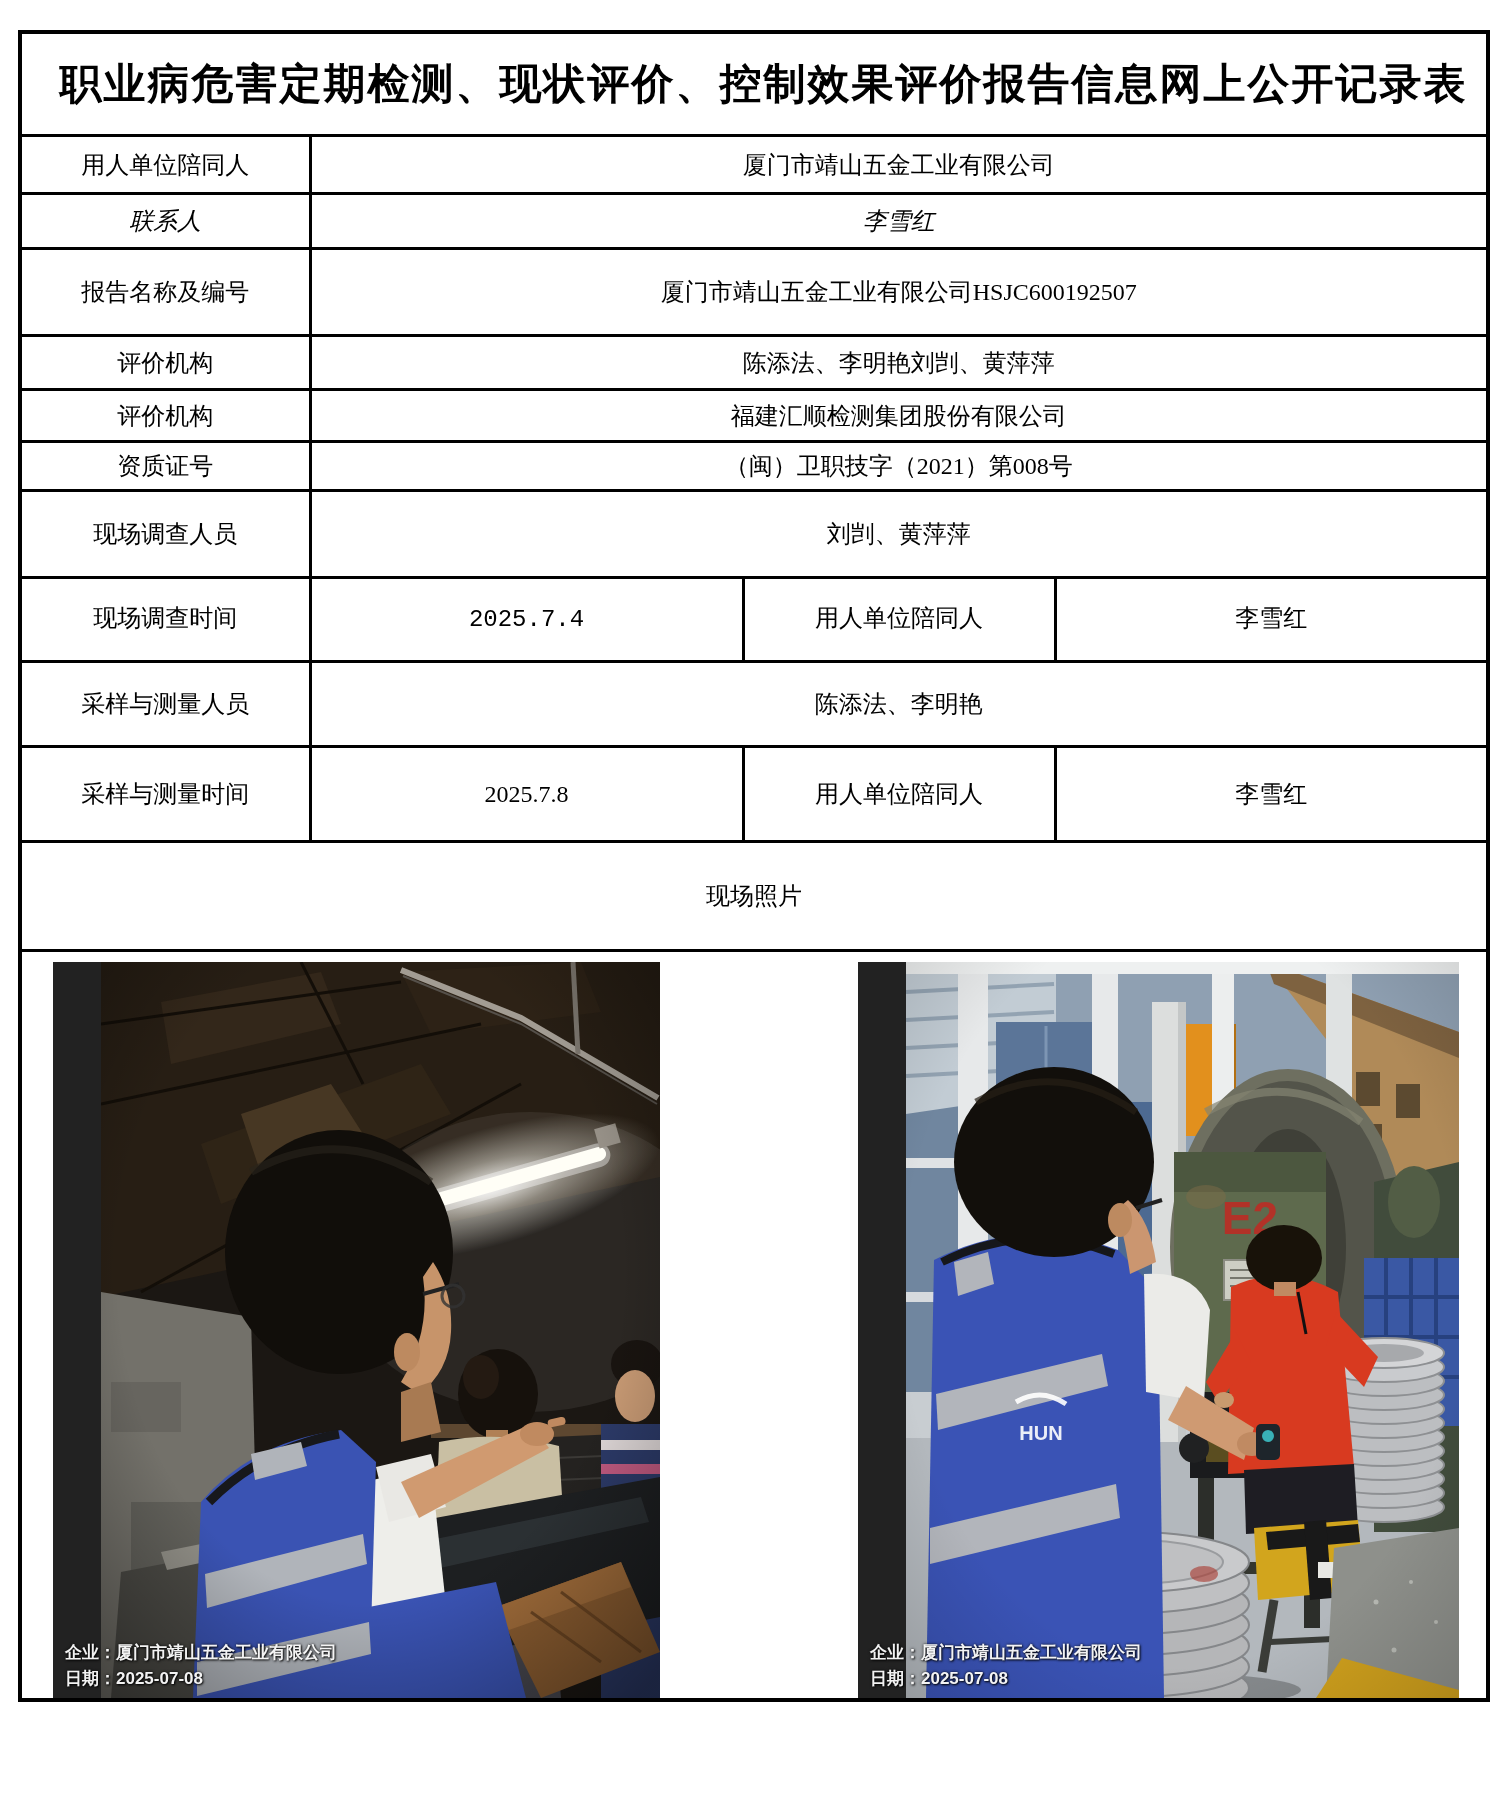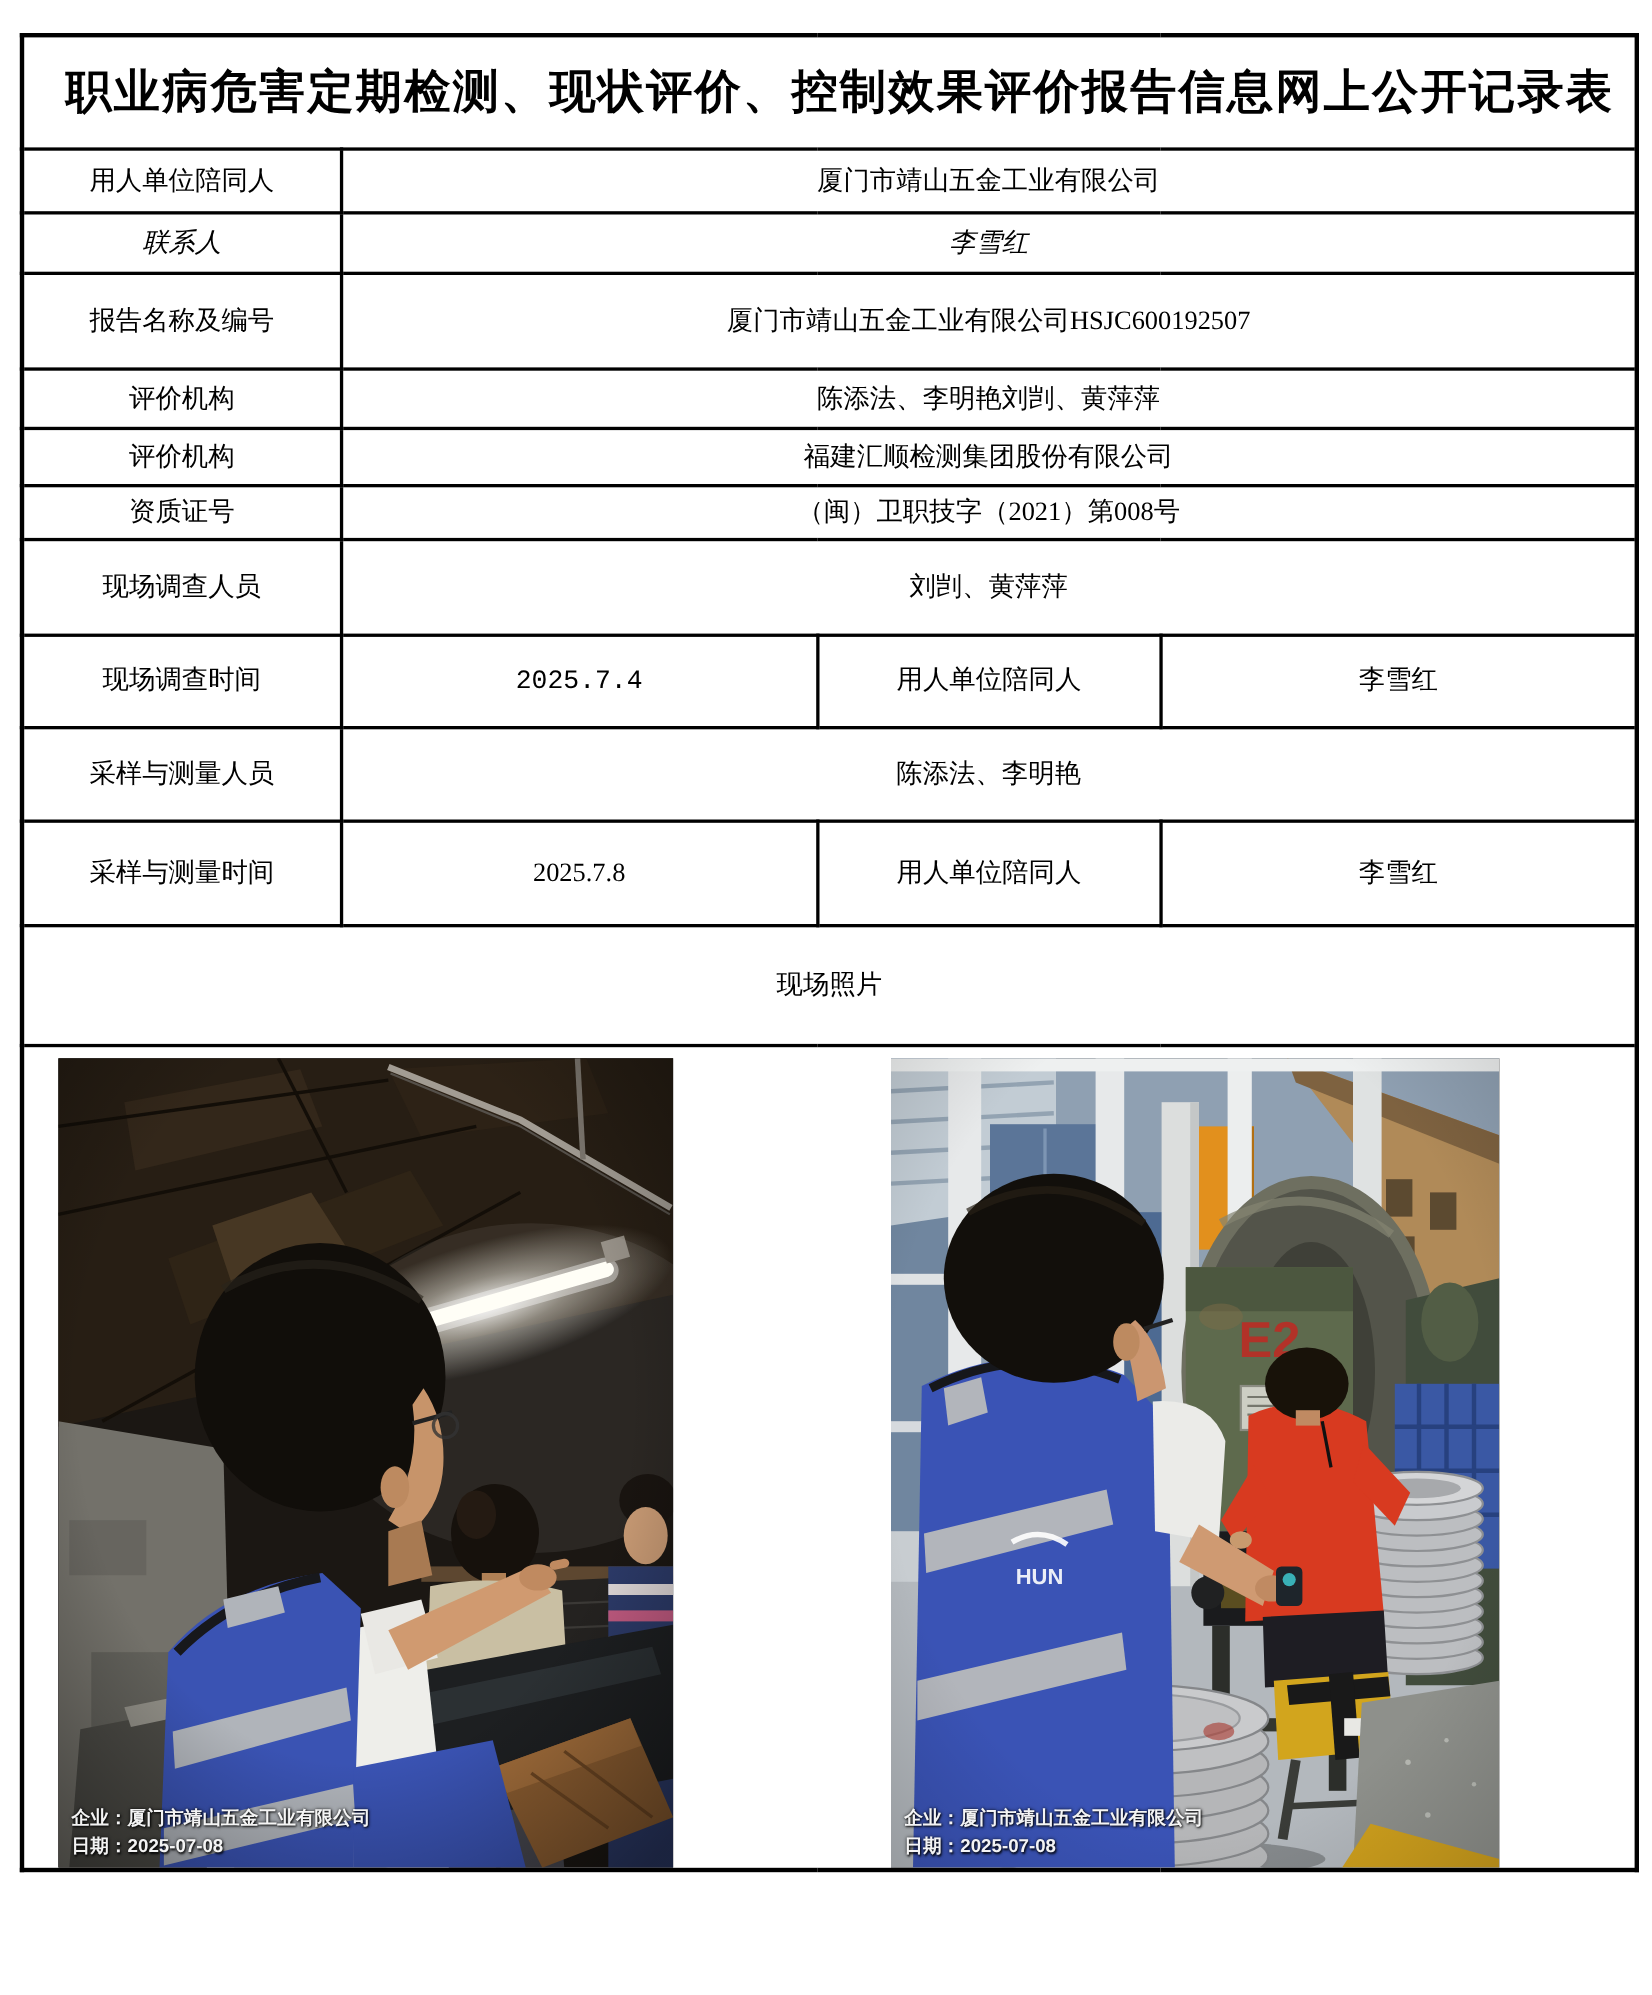--- a/index.html
+++ b/index.html
@@ -10,21 +10,21 @@
   table.rec td{border:3px solid #000;text-align:center;vertical-align:middle;
         font-size:24px;padding:0;overflow:hidden;line-height:1.25;}
   td.title-cell{height:100px;}
   .doc-title{font-size:42px;font-weight:bold;letter-spacing:2px;white-space:nowrap;padding-left:19px;}
   td.h61{height:55px;} td.h60{height:54px;} td.h58{height:52px;font-style:italic;}
   td.h90{height:84px;} td.h57{height:51px;} td.h55{height:49px;}
   td.h52{height:46px;} td.h87{height:81px;font-family:Liberation Mono, monospace;} td.h88{height:82px;}
   td.h98{height:92px;} td.h112{height:106px;}
   td.photos-cell{height:746px;vertical-align:top;}
   .photos-wrap{display:flex;gap:198px;padding:10px 0 0 31px;}
-  .photo{position:relative;overflow:hidden;background:#222;}
+  .photo{position:relative;overflow:hidden;background:#222;padding-left:48px;}
   .photo.left{width:559px;height:736px;}
   .photo.right{width:553px;height:736px;}
   .photo svg{display:block;width:100%;height:100%;}
   .wm{position:absolute;left:12px;bottom:6px;text-align:left;
       font-family:"Liberation Sans", sans-serif;font-weight:bold;
       font-size:17px;line-height:26px;color:rgba(255,255,255,.95);
       text-shadow:0 0 3px rgba(0,0,0,.85),1px 1px 2px rgba(0,0,0,.85);
       white-space:nowrap;}
 </style>
 </head>

